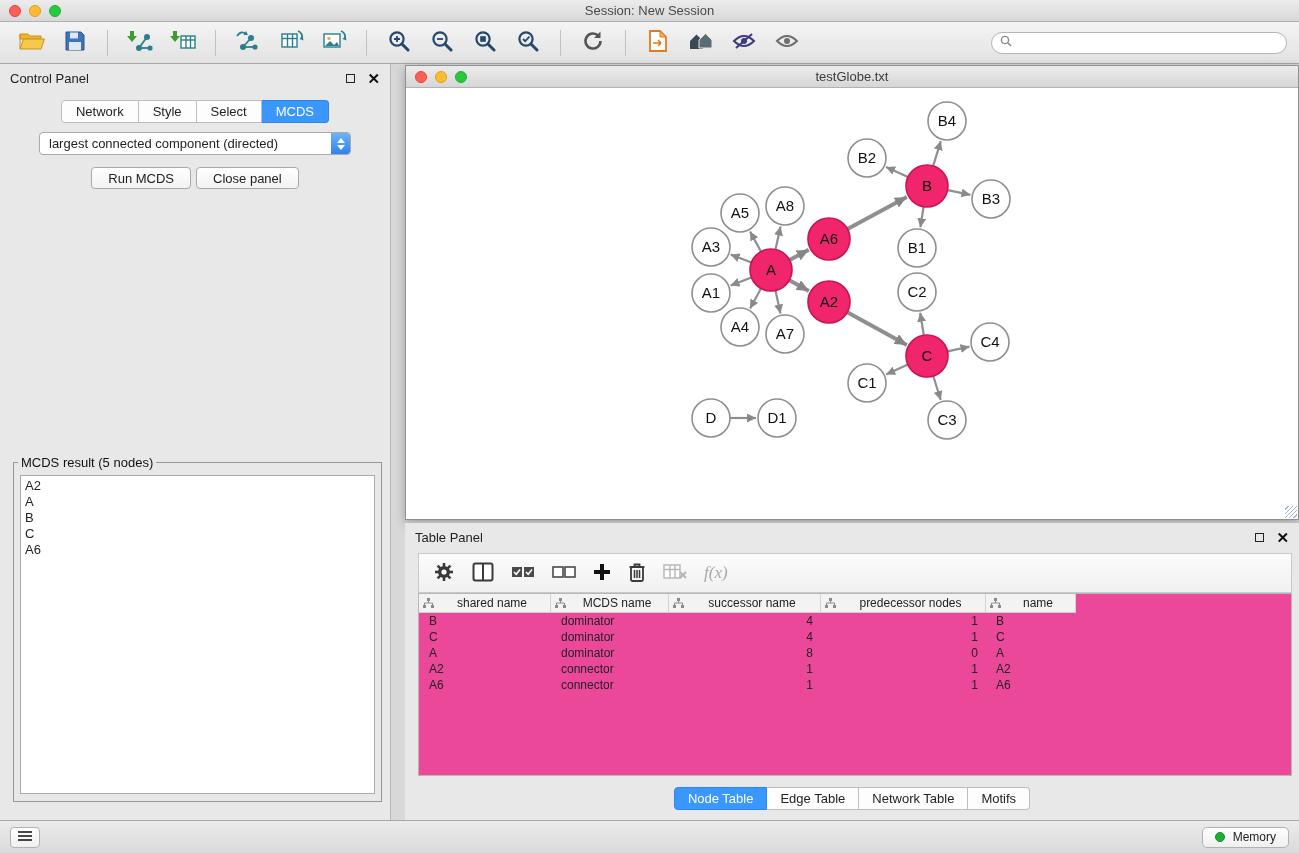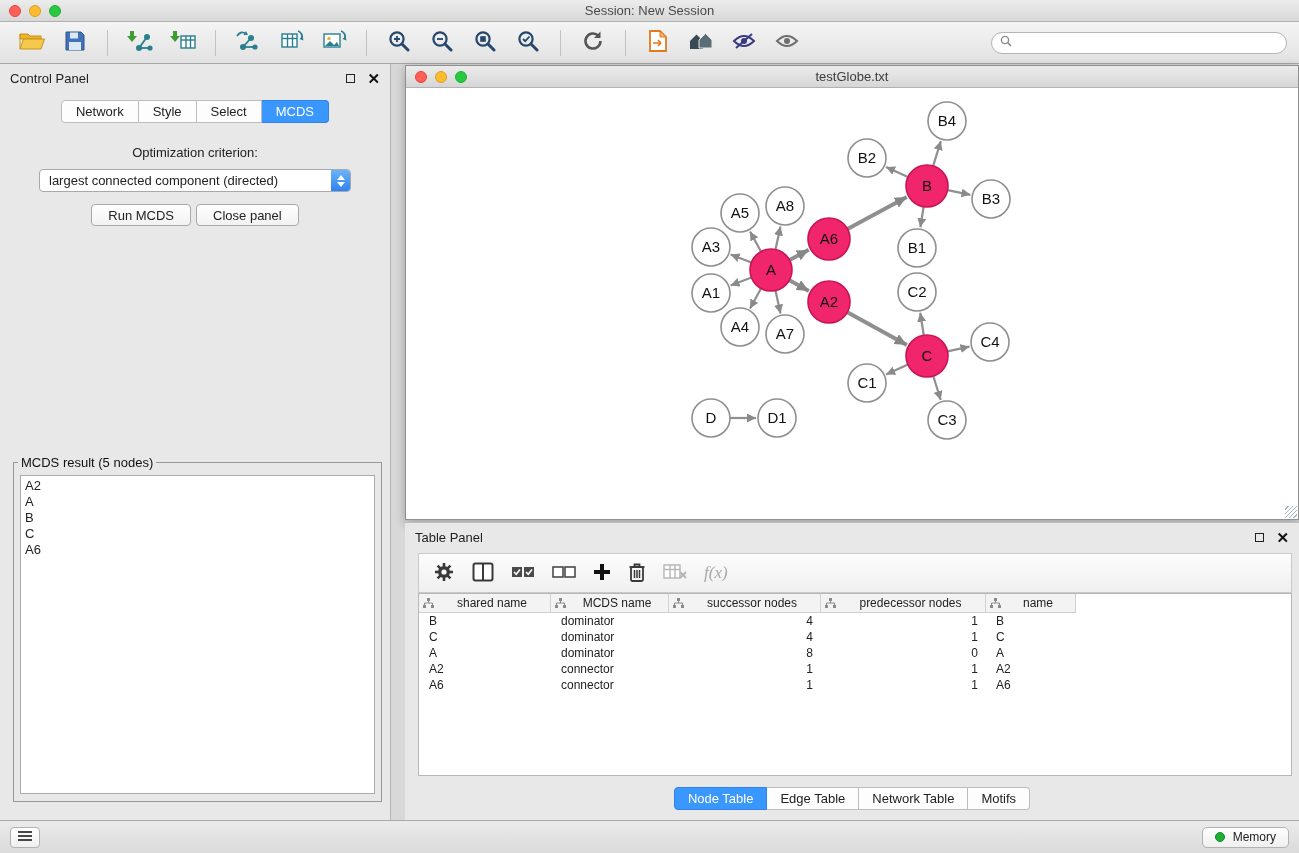--- a/index.html
+++ b/index.html
@@ -115,21 +115,21 @@
   }
   .tp-toolbar {
     position:absolute; left:13px; right:7px; top:30px; height:40px;
     background:linear-gradient(#fcfcfc,#f0f0f0); border:1px solid #c9c9c9;
     display:flex; align-items:center; gap:17px; padding:0 14px;
   }
   .tp-icon { display:flex; align-items:center; justify-content:center; cursor:default; }
   .fx-label { font-family:Liberation Serif, serif; font-style:italic; font-size:17px; color:#a9a9a9; }
   .tp-table-wrap {
     position:absolute; left:13px; right:7px; top:70px; bottom:44px;
-    background:#ffffff; border:1px solid #b7b7b7; overflow:hidden;
+    background:#ec4899; border:1px solid #b7b7b7; overflow:hidden;
   }
   .t-header { display:flex; height:19px; }
   .t-hcell {
     background:#f3f3f3; border-right:1px solid #d2d2d2; border-bottom:1px solid #cfcfcf;
     display:flex; align-items:center; font-size:12px; color:#222; padding:0 4px; gap:4px;
   }
   .t-hcell .hlabel { flex:1; text-align:center; }
   .t-row { display:flex; height:16px; align-items:center; }
   .t-cell { font-size:12px; padding:0 10px; white-space:nowrap; overflow:hidden; }
   .t-cell.right { text-align:right; padding-right:8px; }
@@ -363,21 +363,20 @@
       <span class="float-box"></span>
       <span class="close-x">✕</span>
     </span>
   </div>
   <div class="cp-tabs">
       <div class="cp-tab">Network</div>
       <div class="cp-tab">Style</div>
       <div class="cp-tab">Select</div>
       <div class="cp-tab active">MCDS</div>
     </div>
-  <div class="opt-label">Optimization criterion:</div>
   <div class="dropdown">
     <span>largest connected component (directed)</span>
     <span class="dd-stepper">
         <span class="tri-up"></span>
         <span class="tri-dn"></span>
       </span>
   </div>
   <div class="cp-buttons">
     <div class="push-btn">Run MCDS</div>
     <div class="push-btn">Close panel</div>
@@ -635,21 +634,21 @@
           </svg>
           <span class="hlabel">MCDS name</span>
         </div>
         <div class="t-hcell col2">
           <svg width="11" height="10" viewBox="0 0 11 10">
             <rect x="4" y="0" width="3" height="3" fill="#8a8a8a"></rect>
             <rect x="0" y="7" width="3" height="3" fill="#8a8a8a"></rect>
             <rect x="8" y="7" width="3" height="3" fill="#8a8a8a"></rect>
             <path d="M5.5 3 v2 M1.5 7 V5 h8 v2" stroke="#8a8a8a" fill="none"></path>
           </svg>
-          <span class="hlabel">successor nodes</span>
+          <span class="hlabel">successor name</span>
         </div>
         <div class="t-hcell col3">
           <svg width="11" height="10" viewBox="0 0 11 10">
             <rect x="4" y="0" width="3" height="3" fill="#8a8a8a"></rect>
             <rect x="0" y="7" width="3" height="3" fill="#8a8a8a"></rect>
             <rect x="8" y="7" width="3" height="3" fill="#8a8a8a"></rect>
             <path d="M5.5 3 v2 M1.5 7 V5 h8 v2" stroke="#8a8a8a" fill="none"></path>
           </svg>
           <span class="hlabel">predecessor nodes</span>
         </div>

